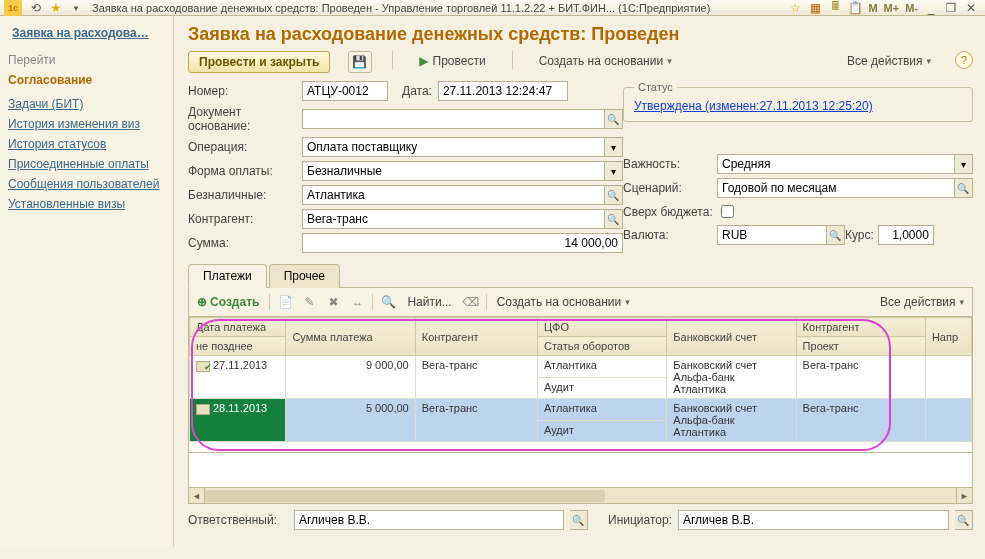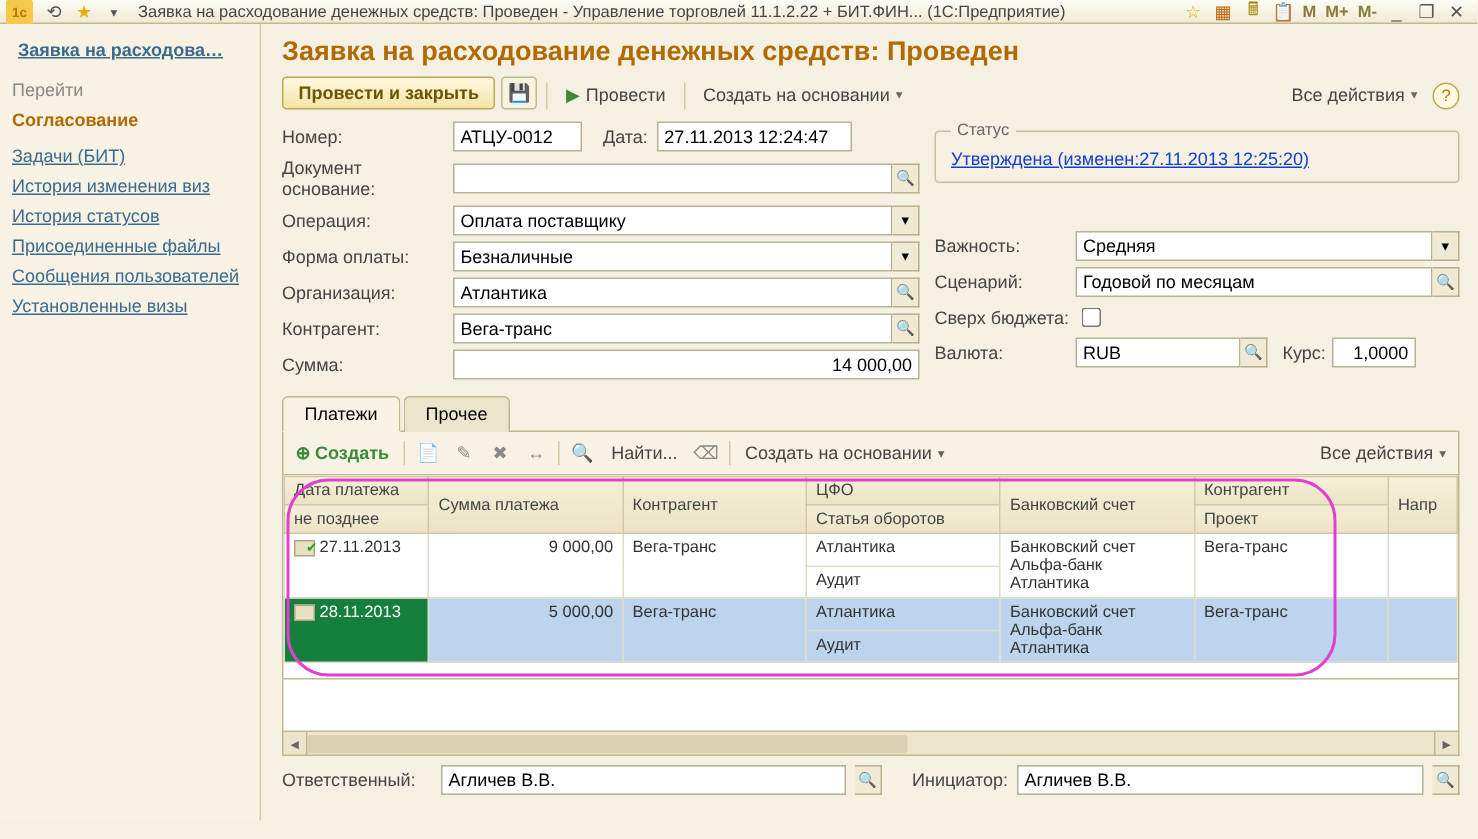--- a/index.html
+++ b/index.html
@@ -10,29 +10,29 @@
 .titlebar .title-text { flex: 1; margin-left: 6px; color: #444; }
 .titlebar .m-btn { font-weight: bold; color: #8a7a3a; padding: 0 3px; cursor:pointer; }
 .body-wrap { display: flex; height: calc(100% - 28px); }
 .sidebar { width: 174px; background: #f7f2e3; border-right: 1px solid #d6cdae; padding: 6px 0; }
 .sidebar .sb-head { color: #6b8e9e; font-size: 12px; padding: 4px 12px; cursor:pointer; font-weight: bold; }
 .sidebar .sb-head.underline { text-decoration: underline; color: #3a6a8e; }
 .sidebar .sb-link { color: #3a6a8e; font-size: 12px; padding: 3px 8px; cursor: pointer; text-decoration: underline; }
 .sidebar .sb-active { color: #b06a00; font-weight: bold; text-decoration: none; }
 .main { flex: 1; padding: 8px 12px 17px 14px; overflow: hidden; display: flex; flex-direction: column; }
 h1.page-title { margin: 0 0 6px 0; font-size: 18px; color: #b06a00; font-weight: bold; }
-.toolbar { display: flex; align-items: flex-end; gap: 4px; margin-bottom: 8px; }
+.toolbar { display: flex; align-items: flex-start; gap: 18px; margin-bottom: 8px; }
 .btn-main { background: linear-gradient(#fff8e0,#f2e4a8); border: 1px solid #c0a850; border-radius: 3px; padding: 3px 10px; font-size: 12px; font-weight: bold; color: #6a5600; cursor:pointer; }
 .btn-ico { width: 24px; height: 22px; border: 1px solid #c0b890; background: #f8f3e0; border-radius: 3px; display:inline-flex;align-items:center;justify-content:center;font-size:12px;cursor:pointer; }
 .toolbar .sep { width: 1px; height: 18px; background: #d0c8a8; margin: 0 2px; }
 .btn-plain { background: none; border: none; font-size: 12px; color: #444; padding: 3px 6px; cursor:pointer; display:inline-flex;align-items:center;gap:4px; }
 .btn-plain .dd { font-size: 9px; color: #666; }
 .toolbar .spacer { flex: 1; }
 .help-ico { width: 18px; height: 18px; border: 1px solid #c0a850; border-radius: 50%; display:inline-flex;align-items:center;justify-content:center;font-size:11px;color:#b08000;cursor:pointer;background:#fff8e0; }
-.form-grid { display: flex; gap: 10px; }
+.form-grid { display: flex; }
 .form-left { flex: 1; }
 .form-right { width: 350px; }
 .frow { display: flex; align-items: center; margin-bottom: 4px; font-size: 12px; }
 .frow label { width: 114px; color: #444; }
 .inp { border: 1px solid #b8b090; background: #fff; font-size: 12px; padding: 2px 4px; height: 20px; }
 .sel-btn { width: 18px; height: 20px; border: 1px solid #b8b090; border-left: none; background: #f0ead5; display:inline-flex;align-items:center;justify-content:center;font-size:10px;cursor:pointer; }
 fieldset.status { border: 1px solid #c8c0a0; border-radius: 3px; margin: 0 0 6px 0; padding: 6px 10px 8px 10px; font-size: 12px; }
 fieldset.status legend { color: #666; padding: 0 4px; font-size: 11px; }
 fieldset.status .st-link { color: #1040d0; text-decoration: underline; cursor:pointer; }
 .tabs { display: flex; margin-top: 6px; border-bottom: 1px solid #c0b890; }
@@ -82,21 +82,21 @@
 
 <div class="body-wrap">
   <div class="sidebar">
     <div class="sb-head underline">Заявка на расходова…</div>
     <div class="sb-link" style="text-decoration:none;color:#888;margin-top:6px">Перейти</div>
     <div class="sb-link sb-active">Согласование</div>
     <div style="height:4px"></div>
     <div class="sb-link">Задачи (БИТ)</div>
     <div class="sb-link">История изменения виз</div>
     <div class="sb-link">История статусов</div>
-    <div class="sb-link">Присоединенные файлы</div>
+    <div class="sb-link">Присоединенные оплаты</div>
     <div class="sb-link">Сообщения пользователей</div>
     <div class="sb-link">Установленные визы</div>
   </div>
 
   <div class="main">
     <h1 class="page-title">Заявка на расходование денежных средств: Проведен</h1>
 
     <div class="toolbar">
       <button class="btn-main">Провести и закрыть</button>
       <span class="btn-ico">💾</span>
@@ -135,21 +135,21 @@
           <label>Операция:</label>
           <input class="inp" style="flex: 1 1 0%;" value="Оплата поставщику">
           <span class="sel-btn">▾</span>
         </div>
         <div class="frow">
           <label>Форма оплаты:</label>
           <input class="inp" style="flex: 1 1 0%;" value="Безналичные">
           <span class="sel-btn">▾</span>
         </div>
         <div class="frow">
-          <label>Организация:</label>
+          <label>Безналичные:</label>
           <input class="inp" style="flex: 1 1 0%;" value="Атлантика">
           <span class="sel-btn">🔍</span>
         </div>
         <div class="frow">
           <label>Контрагент:</label>
           <input class="inp" style="flex: 1 1 0%;" value="Вега-транс">
           <span class="sel-btn">🔍</span>
         </div>
         <div class="frow">
           <label>Сумма:</label>
@@ -173,21 +173,21 @@
           <span class="sel-btn">🔍</span>
         </div>
         <div class="frow">
           <label style="width:94px">Сверх бюджета:</label>
           <input type="checkbox" style="">
         </div>
         <div class="frow">
           <label style="width:94px">Валюта:</label>
           <input class="inp" style="width: 110px;" value="RUB">
           <span class="sel-btn">🔍</span>
-          <label style="width:auto;margin:0 4px 0 10px">Курс:</label>
+          <label style="width:auto;margin:0 4px 0 0">Курс:</label>
           <input class="inp" style="width: 56px; text-align: right;" value="1,0000">
         </div>
       </div>
     </div>
 
     <div class="tabs">
       <div class="tab active">Платежи</div>
       <div class="tab">Прочее</div>
     </div>
 

